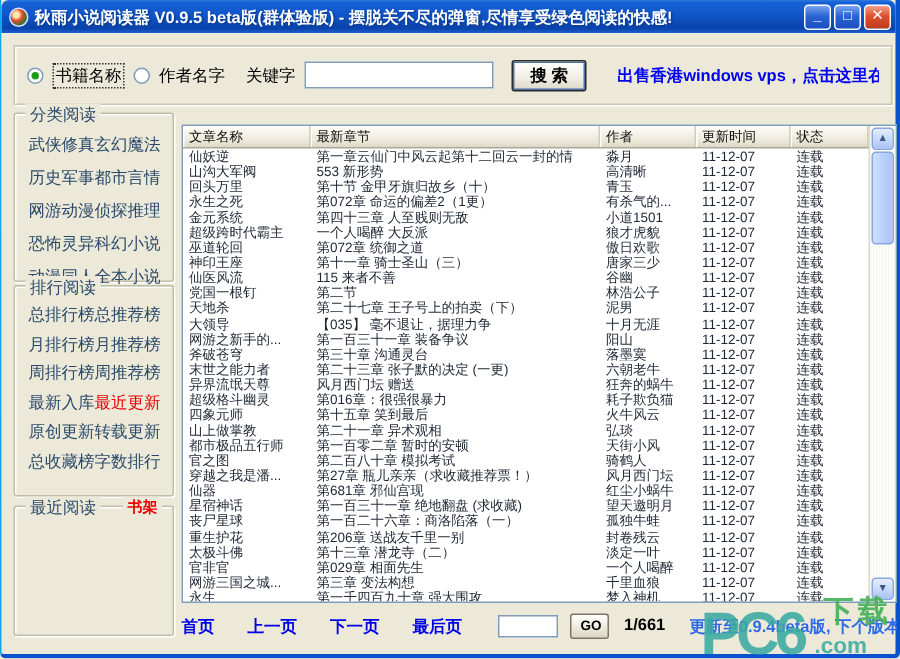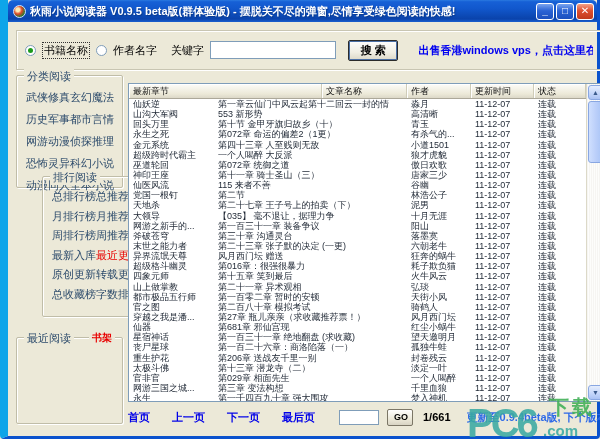--- a/index.html
+++ b/index.html
@@ -1,17 +1,17 @@
 <!DOCTYPE html>
 <html><head>
 <meta charset="utf-8">
 <style>
   html,body{margin:0;padding:0;width:600px;height:439px;overflow:hidden;
     font-family:"Liberation Sans","DejaVu Sans",sans-serif;background:#ece9d8;}
-  .window{position:absolute;inset:0;border-left:8px solid #0ea5e9;border-right:3px solid #0a52cd;
+  .window{position:absolute;inset:0;border-left:1px solid #0ea5e9;border-right:3px solid #0a52cd;
     border-bottom:3px solid #0a52cd;box-sizing:border-box;background:#ece9d8;border-radius:0 0 4px 4px;}
   
   .titlebar{position:absolute;top:0;left:0;right:0;height:22px;
     background:linear-gradient(180deg,#2a7ae0 0%,#1660d6 8%,#1157cc 40%,#0a43ab 86%,#1a5fd0 100%);
     border-radius:5px 5px 0 0;display:flex;align-items:center;padding:0 3px;box-sizing:border-box;}
   .app-icon{width:13px;height:13px;border-radius:50%;margin:0 4px 0 2px;flex:0 0 auto;
     background:radial-gradient(circle at 35% 35%,#ffe9b0 0 18%,#e04a2a 40%,#1f7a2d 75%,#0c4a18);
     border:1px solid #cfe0ff;box-sizing:border-box;}
   .title-text{color:#fff;font-weight:bold;font-size:11px;white-space:nowrap;overflow:hidden;
     text-shadow:1px 1px 1px #0a3a8c;flex:1;}
@@ -42,21 +42,21 @@
   .promo{margin-left:14px;font-size:11px;font-weight:bold;color:#0000f0;white-space:nowrap;
     cursor:pointer;overflow:hidden;}
   
   .groupbox{position:absolute;left:5px;width:107px;box-sizing:border-box;
     border:1px solid #c0bda8;box-shadow:inset 1px 1px 0 #fff,1px 1px 0 #fff;border-radius:2px;}
   .groupbox .legend{position:absolute;top:-7px;left:7px;background:#ece9d8;padding:0 3px;
     font-size:11px;color:#2b4a6b;white-space:nowrap;}
   .groupbox .legend-link{position:absolute;top:-7px;right:7px;background:#ece9d8;padding:0 3px;
     font-size:10px;font-weight:bold;color:#e80000;white-space:nowrap;cursor:pointer;}
   .g-cat{top:53px;height:113px;}
-  .g-rank{top:154px;height:141px;margin-left:26px;}
+  .g-rank{top:168px;height:141px;}
   .g-recent{top:315px;height:87px;}
   .group-items{display:grid;grid-template-columns:auto auto;justify-content:space-between;
     padding:10px 9px 0 9px;}
   .g-cat .group-items .side-link{line-height:22px;}
   .g-rank .group-items .side-link{line-height:19.5px;}
   .side-link{font-size:11px;color:#2b4a6b;white-space:nowrap;cursor:pointer;}
   .side-link.active{color:#e80000;}
   
   .table-wrap{position:absolute;left:117px;top:61px;width:477px;height:319px;box-sizing:border-box;
     border:1px solid #7f9db9;background:#fff;overflow:hidden;}
@@ -167,22 +167,22 @@
         </div>
     </div>
 
     <div class="groupbox g-recent">
       <span class="legend">最近阅读</span>
       <span class="legend-link">书架</span>
     </div>
 
     <div class="table-wrap">
       <div class="thead">
+          <div class="th c0">文章名称</div>
           <div class="th c1">最新章节</div>
-          <div class="th c0">文章名称</div>
           <div class="th c2">作者</div>
           <div class="th c3">更新时间</div>
           <div class="th c4">状态</div>
         </div>
       <div class="tbody">
           <div class="tr">
             <div class="td c0">仙妖逆</div>
             <div class="td c1">第一章云仙门中风云起第十二回云一封的情</div>
             <div class="td c2">淼月</div>
             <div class="td c3">11-12-07</div>

